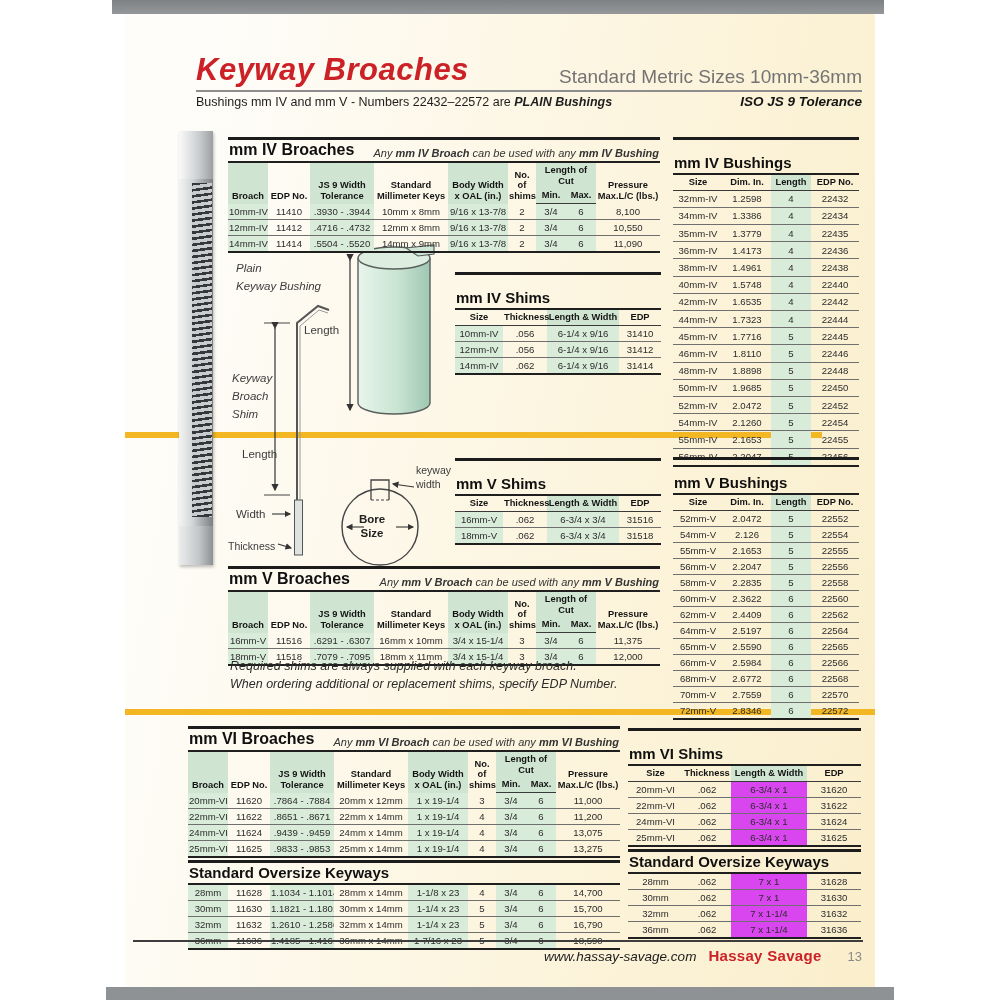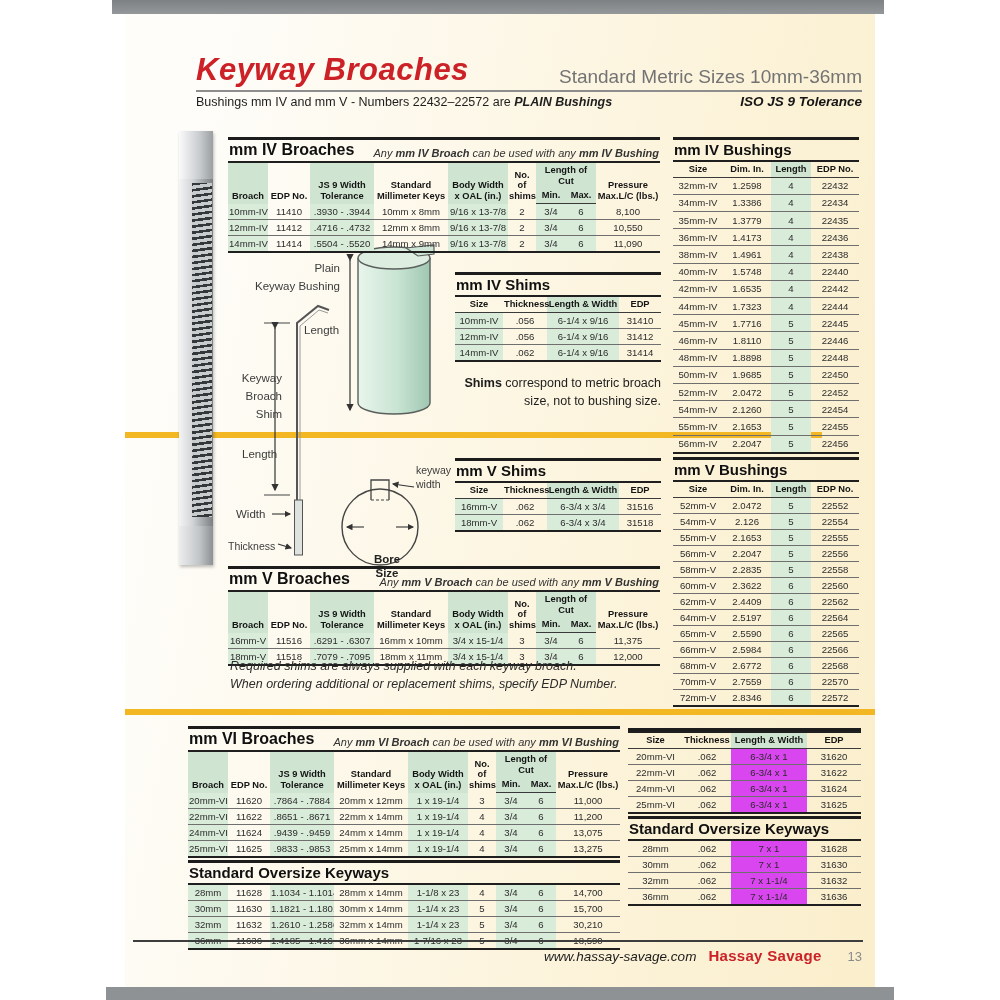--- a/index.html
+++ b/index.html
@@ -51,21 +51,21 @@
   .tbl thead tr:last-child th{border-bottom:1.5px solid #3a3a3a;}
   .tbl td{font-size:9.6px;text-align:center;padding:2px 1px;border-top:1px solid #6f6f6f;color:#2c2c2c;white-space:nowrap;overflow:hidden;}
   .tbl tbody tr:first-child td{border-top:none;}
   th.g{background:#cfe5d1;}
   .stripe-broach td:nth-child(1),.stripe-broach td:nth-child(3),.stripe-broach td:nth-child(5),
   .stripe-broach td:nth-child(7),.stripe-broach td:nth-child(8){background:#d9ecda;}
   .stripe-bush td:nth-child(3){background:#d9ecda;}
   .stripe-shim td:nth-child(1),.stripe-shim td:nth-child(3){background:#d9ecda;}
   .stripe-shim2 td:nth-child(3){background:#d946ef;}
   .bush-tbl td{padding:2.6px 1px;}
-  .small-title .tname{font-size:15px;}
+  .small-title .tname{font-size:15px;margin-top:13px;}
 
   
   #t-mm4-broaches{left:228px;top:137px;width:432px;}
   #t-mm4-bushings{left:673px;top:137px;width:186px;}
   #t-mm4-shims{left:455px;top:272px;width:206px;}
   .shims-note{left:455px;top:374px;width:206px;font-size:12.5px;color:#1d1d1d;
               text-align:right;white-space:pre-line;line-height:1.45;z-index:3;}
   #t-mm5-shims{left:455px;top:458px;width:206px;}
   #t-mm5-bushings{left:673px;top:457px;width:186px;}
   #t-mm5-broaches{left:228px;top:566px;width:432px;}
@@ -78,21 +78,21 @@
   .special-note{left:188px;top:919px;width:680px;font-size:12.6px;color:#dd4b4b;z-index:3;}
   .footer-rule{left:133px;top:940px;width:730px;height:2px;background:#3d3d3d;}
   .footer{left:400px;top:947px;width:462px;text-align:right;z-index:3;}
   .footer .url{font-style:italic;font-size:13.5px;color:#1b1b1b;}
   .footer .brand{font-weight:bold;font-size:15px;color:#cc2127;margin-left:12px;letter-spacing:.3px;}
   .footer .pageno{font-size:13px;color:#8a8a8a;margin-left:26px;}
 
   
   .diagram{left:228px;top:242px;width:232px;height:330px;z-index:2;}
   .dlabel{position:absolute;font-size:11.5px;color:#3c3c3c;white-space:pre-line;line-height:1.55;}
-  .dlabel.rt{text-align:right;}
+  .dlabel.rt{text-align:left;font-style:italic;}
   .dlabel.bore{font-weight:bold;color:#222;text-align:center;line-height:1.25;}
 </style>
 </head>
 <body>
 
 <div id="canvas">
 
   <div class="abs page"></div>
   <div class="abs topbar"></div>
   <div class="abs bottombar"></div>
@@ -342,22 +342,20 @@
           </tr>
           <tr>
             <td>14mm-IV</td>
             <td>.062</td>
             <td>6-1/4 x 9/16</td>
             <td>31414</td>
           </tr>
         </tbody>
     </table>
   </div>
-  <div class="abs shims-note"><span class="b">Shims</span><span> correspond to metric broach
-size, not to bushing size.</span></div>
 
   <div class="abs diagram">
     <svg width="232" height="330" viewBox="0 0 232 330">
       <defs>
         <marker id="ah" markerWidth="7" markerHeight="7" refX="5" refY="3" orient="auto">
           <path d="M0,0 L6,3 L0,6 Z" fill="#333"></path>
         </marker>
         <linearGradient id="cyl" x1="0" y1="0" x2="1" y2="0">
           <stop offset="0" stop-color="#e9f5ec"></stop>
             <stop offset="0.55" stop-color="#c8e4d2"></stop>
@@ -394,21 +392,21 @@
 Keyway Bushing</div>
     <div class="dlabel" style="left:76px;top:80px;">Length</div>
     <div class="dlabel rt" style="left:4px;top:128px;width:50px;">Keyway
 Broach
 Shim</div>
     <div class="dlabel" style="left:14px;top:204px;">Length</div>
     <div class="dlabel" style="left:8px;top:264px;">Width</div>
     <div class="dlabel" style="left:0px;top:296px;font-size:10.5px;">Thickness</div>
     <div class="dlabel" style="left:188px;top:222px;font-size:10.5px;line-height:1.3;">keyway
 width</div>
-    <div class="dlabel bore" style="left:139px;top:270px;width:40px;margin-top:40px;">Bore
+    <div class="dlabel bore" style="left:124px;top:270px;width:40px;">Bore
 Size</div>
   </div>
 
   <div class="abs tbl small-title" id="t-mm5-shims">
     <div class="tbl-title">
         <span class="tname">mm V Shims</span>
       </div>
     <table class="stripe-shim">
       <colgroup>
           <col style="width:48px">
@@ -740,40 +738,43 @@
             </tr>
             <tr>
               <td>32mm</td>
               <td>11632</td>
               <td>1.2610 - 1.2586</td>
               <td>32mm x 14mm</td>
               <td>1-1/4 x 23</td>
               <td>5</td>
               <td>3/4</td>
               <td>6</td>
-              <td>30,210</td>
+              <td>16,790</td>
             </tr>
             <tr>
               <td>36mm</td>
               <td>11636</td>
               <td>1.4185 - 1.4161</td>
               <td>36mm x 14mm</td>
               <td>1-7/16 x 23</td>
               <td>5</td>
               <td>3/4</td>
               <td>6</td>
               <td>18,590</td>
             </tr>
           </tbody>
       </table>
     </div>
   </div>
 
   <div class="abs" id="col-mm6-right">
     <div class="tbl small-title">
+      <div class="tbl-title">
+          <span class="tname">mm VI Shims</span>
+        </div>
       <table class="stripe-shim2">
         <colgroup>
             <col style="width:55px">
             <col style="width:48px">
             <col style="width:76px">
             <col style="width:54px">
           </colgroup>
         <thead>
           <tr>
               <th>Size</th>

